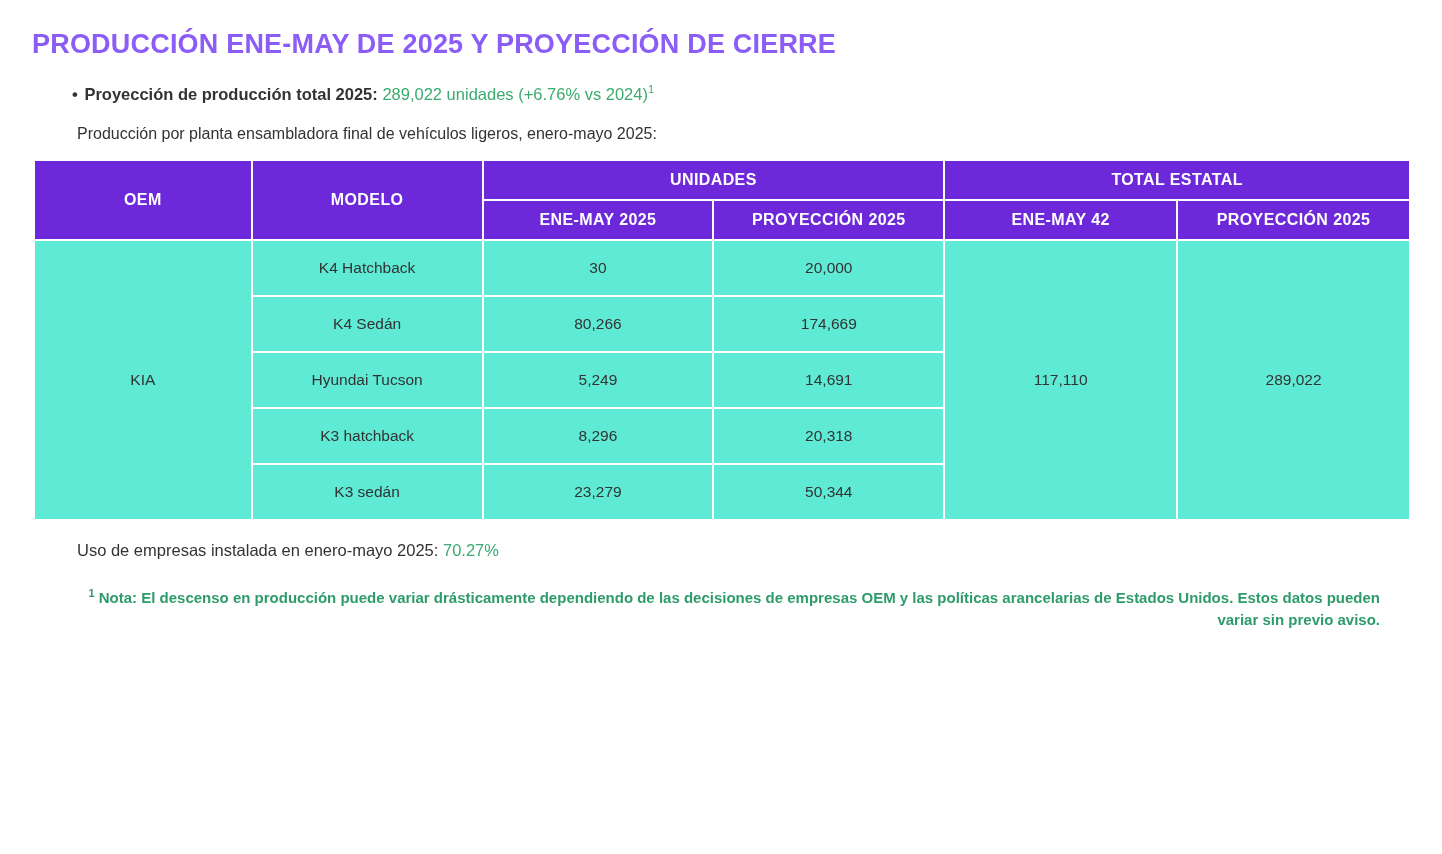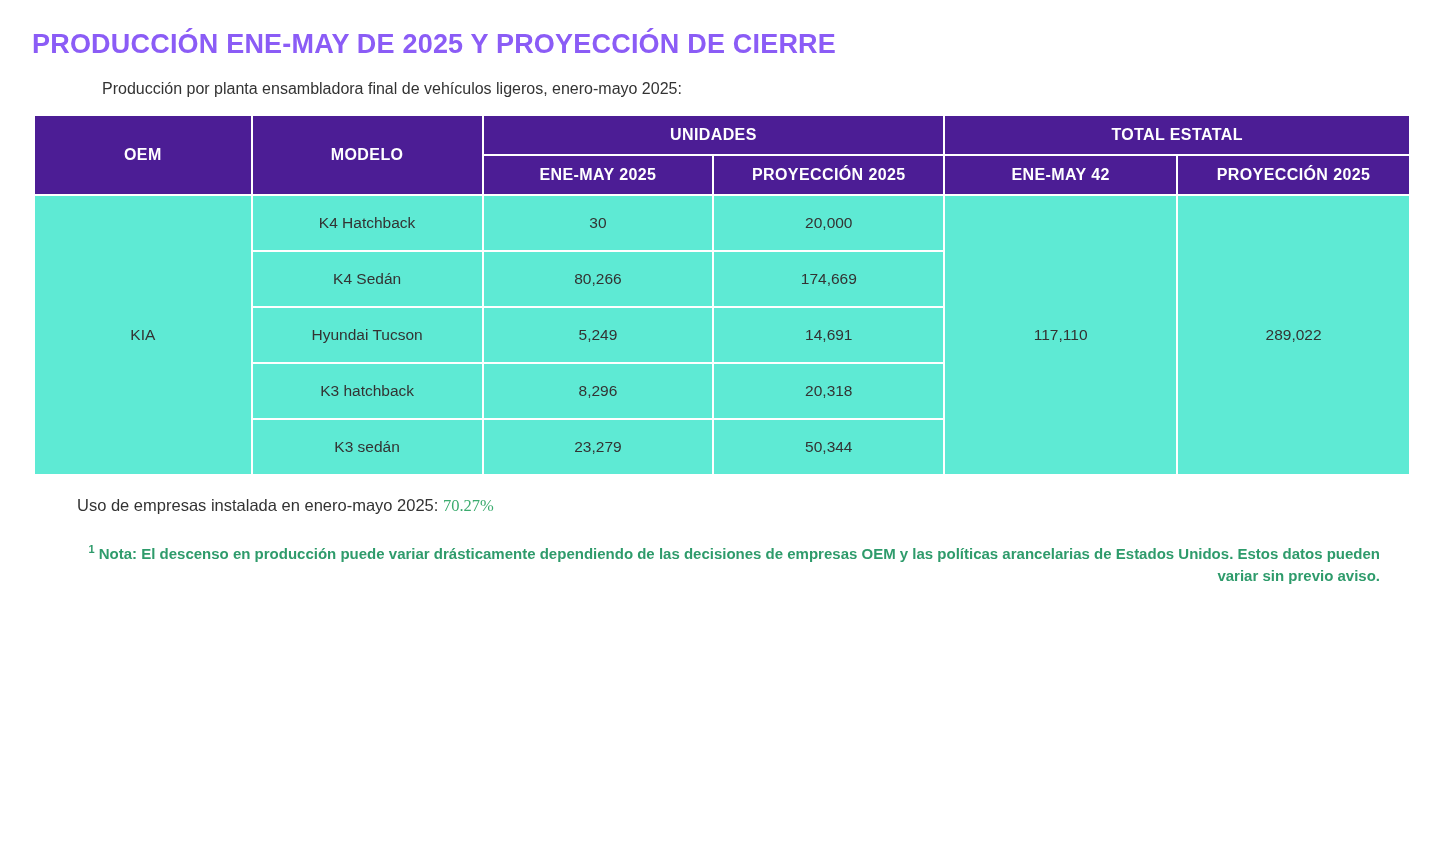--- a/index.html
+++ b/index.html
@@ -48,33 +48,33 @@
     color: #3bab6e;
     font-weight: normal;
   }
   .sup {
     font-size: 11px;
     vertical-align: super;
     color: #3bab6e;
   }
   .subtitle {
     margin-top: 20px;
-    margin-left: 70px;
+    margin-left: 45px;
     font-size: 16px;
     color: #333333;
   }
   table.data {
     margin-top: 16px;
     width: 1378px;
     margin-left: 1px;
     border-collapse: collapse;
     table-layout: fixed;
   }
   table.data th {
-    background: #4c1d95;
+    background: #6d28d9;
     color: #ffffff;
     font-weight: bold;
     font-size: 16px;
     text-align: center;
     border: 2px solid #ffffff;
     padding: 10px 6px;
     letter-spacing: 0.4px;
   }
   th.oem-head, th.modelo-head {
     font-size: 16px;
@@ -96,21 +96,20 @@
   }
   .caption-line {
     margin-left: 45px;
     margin-top: 14px;
     font-size: 16.5px;
     color: #333333;
   }
   .caption-line.first { margin-top: 20px; }
   .pct {
     color: #3bab6e;
-    font-family: Liberation Serif, serif;
   }
   .note {
     margin-top: 26px;
     text-align: right;
     color: #2e9b6b;
     font-weight: bold;
     font-size: 15px;
     line-height: 1.45;
     padding: 0 30px;
   }
@@ -119,20 +118,25 @@
     vertical-align: super;
   }
 </style>
 </head>
 <body>
 
 <div class="page">
 
   <h1 class="title">PRODUCCIÓN ENE-MAY DE 2025 Y PROYECCIÓN DE CIERRE</h1>
 
+  <div class="bullet-line">
+    <span class="bullet-dot">•</span>
+    <span class="bullet-label">Proyección de producción total 2025:</span>
+    <span class="bullet-value">289,022 unidades (+6.76% vs 2024)</span><span class="sup">1</span>
+  </div>
 
   <div class="subtitle">Producción por planta ensambladora final de vehículos ligeros, enero-mayo 2025:</div>
 
   <table class="data">
     <colgroup>
       <col style="width:215px">
       <col style="width:228px">
       <col style="width:228px">
       <col style="width:228px">
       <col style="width:230px">

